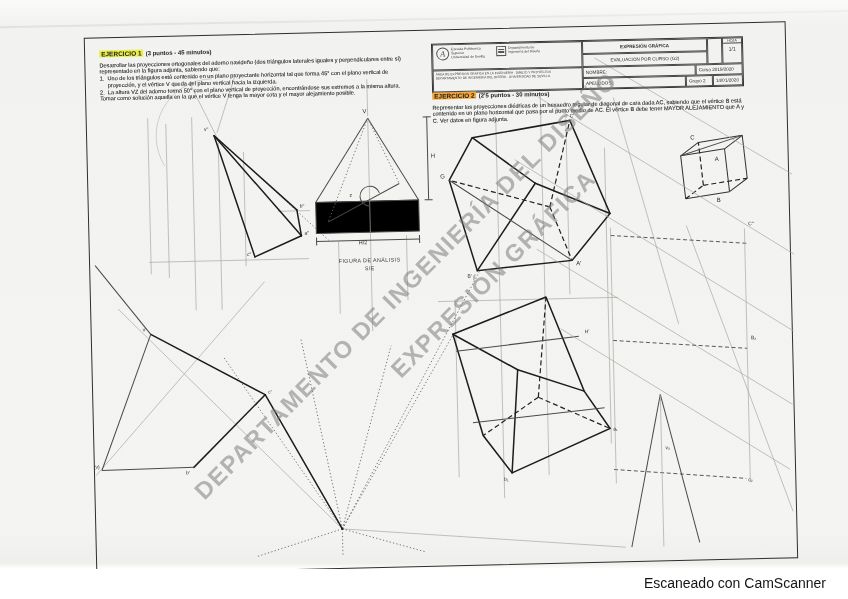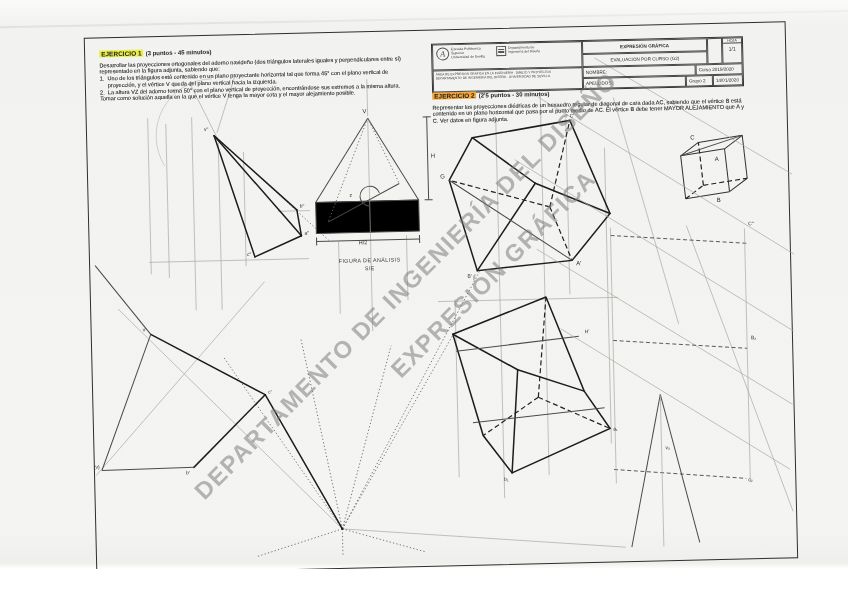--- a/index.html
+++ b/index.html
@@ -300,13 +300,14 @@
     </div>
 
     <div class="watermark">
       <span class="wm-line" style="color: rgb(120, 120, 120);">DEPARTAMENTO DE INGENIERÍA DEL DISEÑO</span>
       <span class="wm-line wm-line2" style="color: rgb(120, 120, 120);">EXPRESIÓN GRÁFICA</span>
     </div>
 
   </div>
 
   <div class="cam-strip"></div>
+  <div class="cam-credit">Escaneado con CamScanner</div>
 </div>
 
 </body></html>

